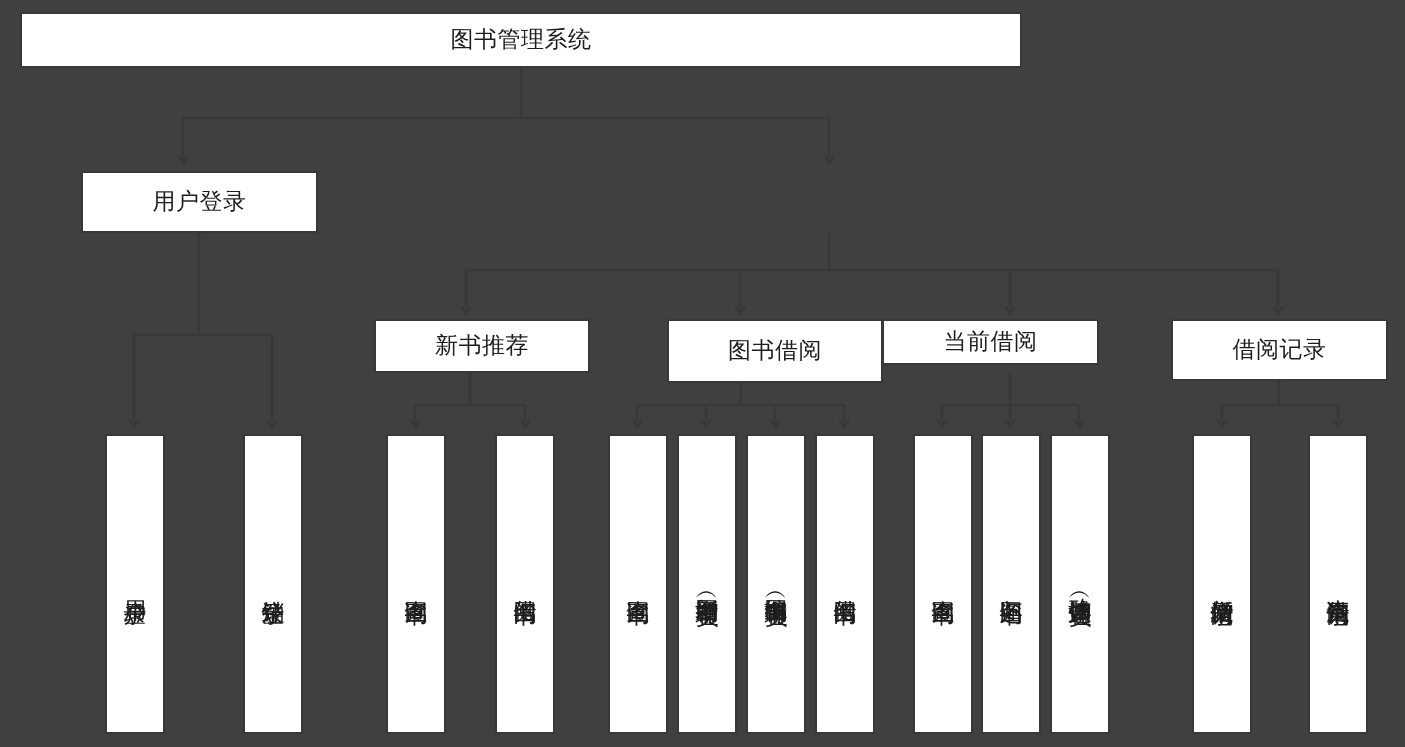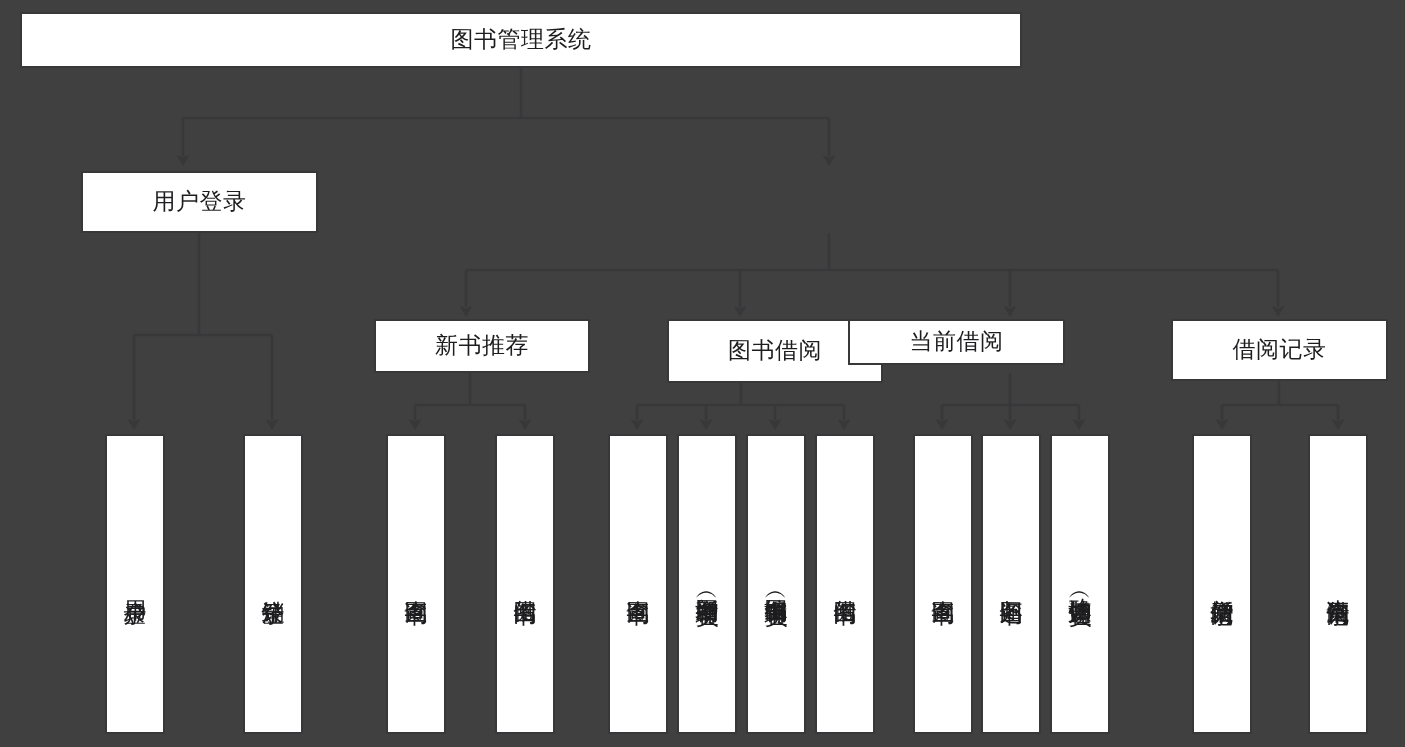--- a/index.html
+++ b/index.html
@@ -141,21 +141,21 @@
   <div class="node node-h" style="left:81px; top:171px; width:237px; height:62px;">
     <span>用户登录</span>
   </div>
 
   <div class="node node-h" style="left:362px; top:319px; width:216px; height:54px;margin-left:12px;">
     <span>新书推荐</span>
   </div>
   <div class="node node-h" style="left:647px; top:319px; width:216px; height:64px;margin-left:20px;">
     <span>图书借阅</span>
   </div>
-  <div class="node node-h" style="left:848px; top:319px; width:217px; height:46px;">
+  <div class="node node-h" style="left:882px; top:319px; width:217px; height:46px;">
     <span>当前借阅</span>
   </div>
   <div class="node node-h" style="left:1171px; top:319px; width:217px; height:62px;">
     <span>借阅记录</span>
   </div>
 
   <div class="node node-v" style="left:105px; top:434px; width:60px; height:300px;">
     <span class="vlabel">用户登录</span>
   </div>
   <div class="node node-v" style="left:243px; top:434px; width:60px; height:300px;">

